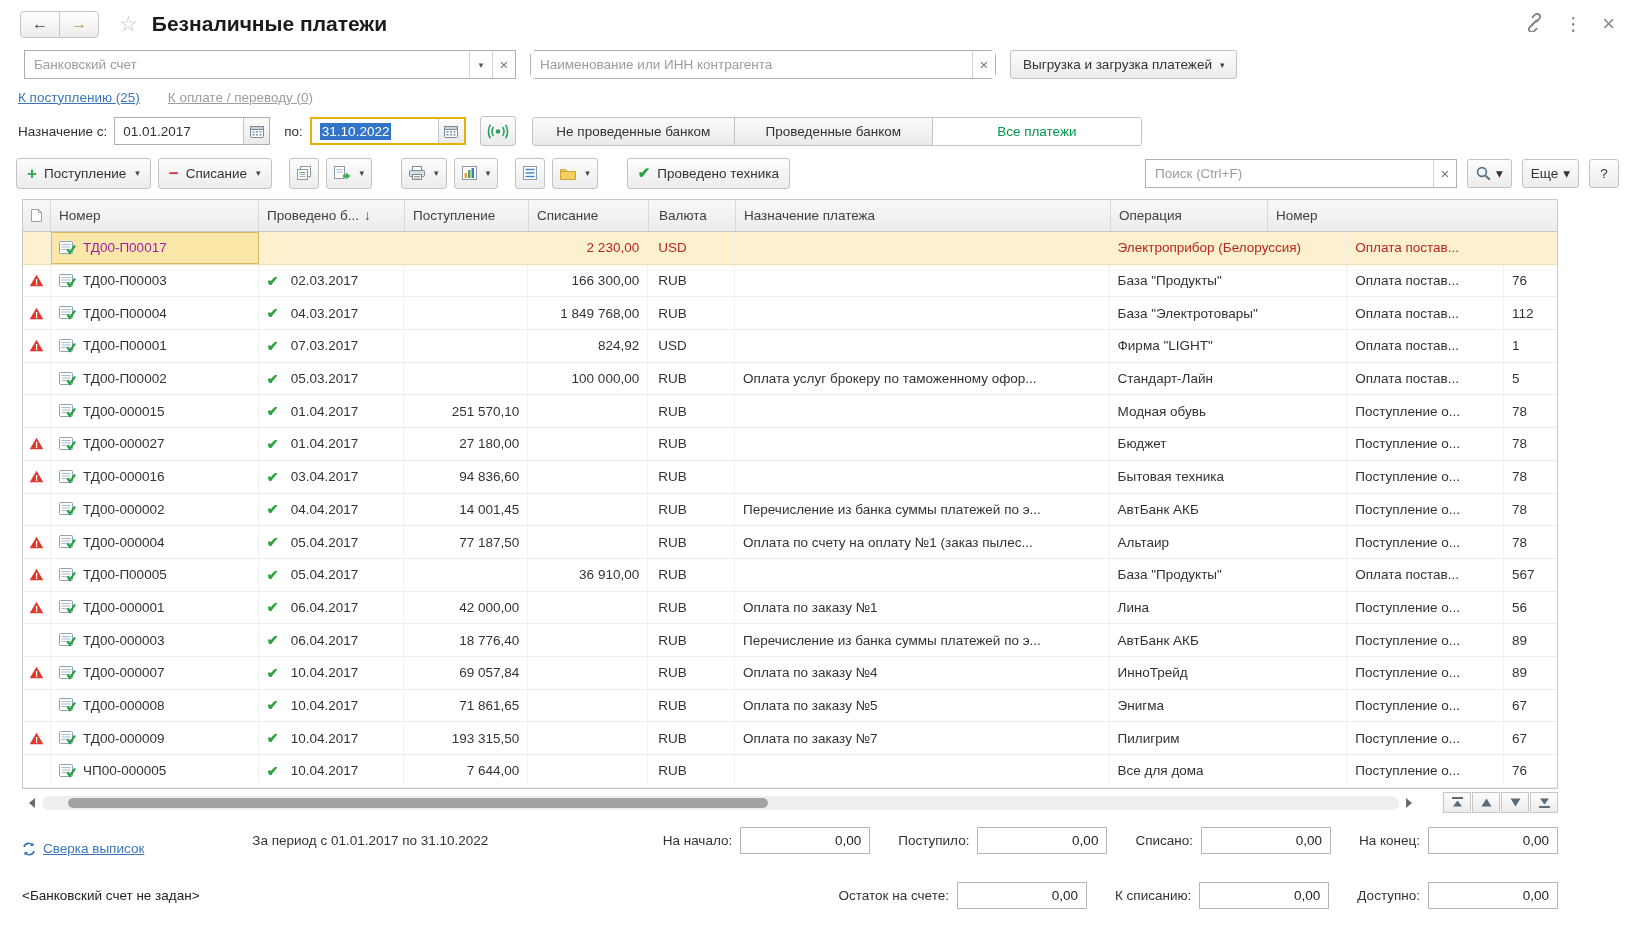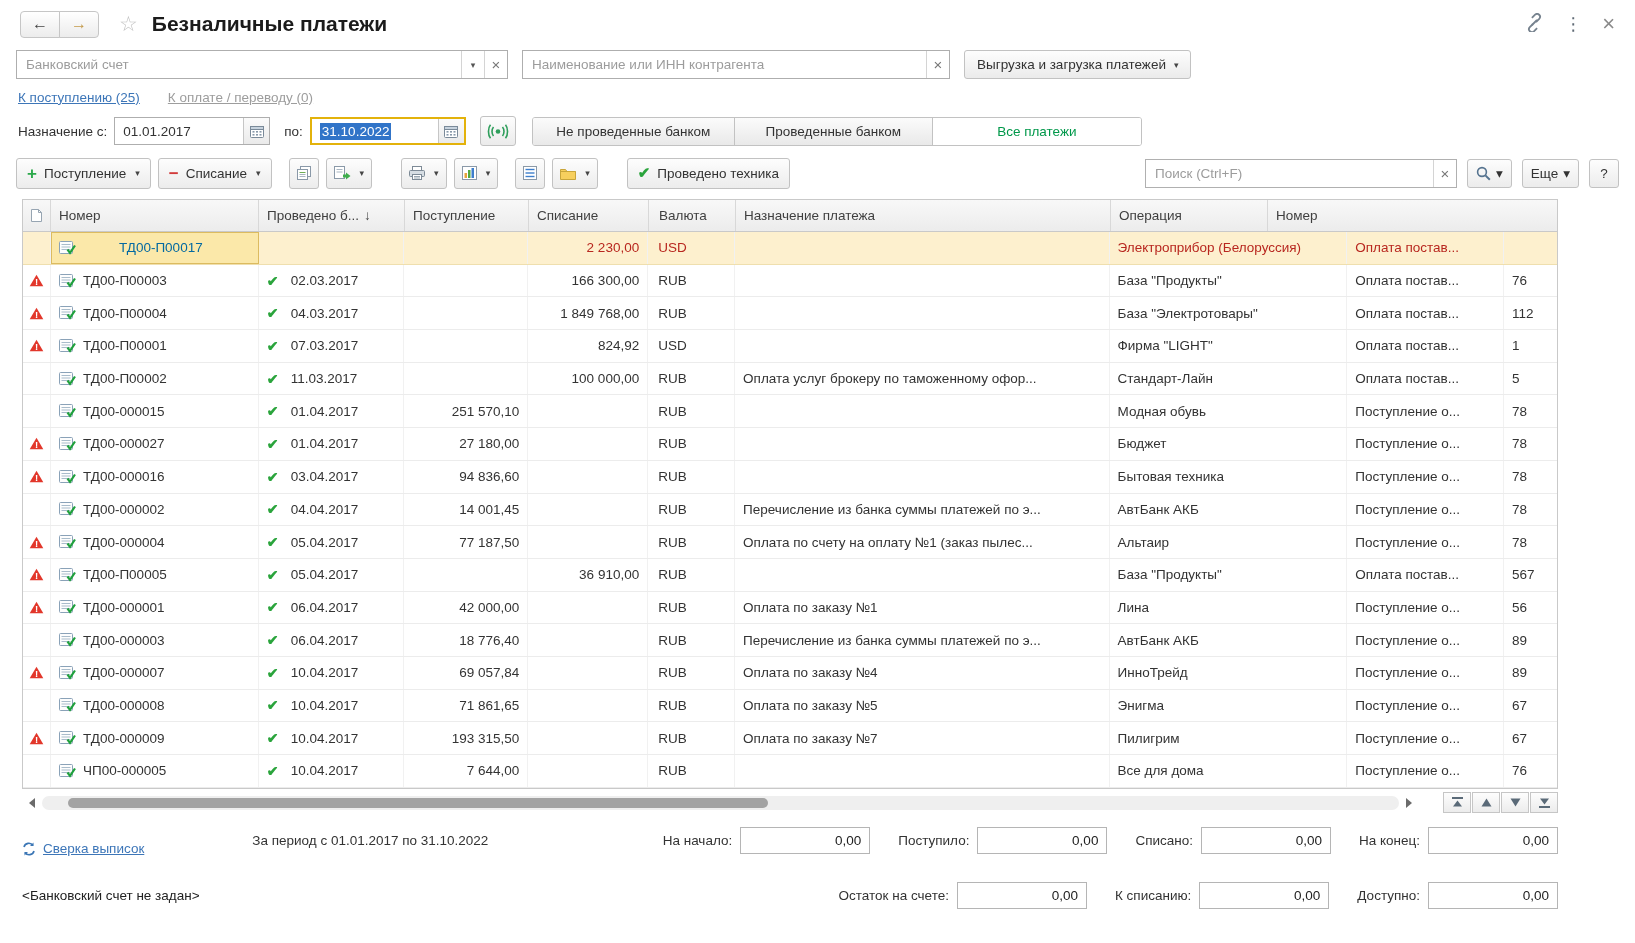--- a/index.html
+++ b/index.html
@@ -14,26 +14,26 @@
     display:flex; align-items:center; justify-content:center; font-size:16px; color:#444; cursor:pointer; }
   .nav-btn.back { border-radius:4px 0 0 4px; }
   .nav-btn.fwd  { border-radius:0 4px 4px 0; margin-left:-1px; color:#c49a4a; }
   .star { margin:0 14px 0 20px; font-size:21px; color:#c3c3c3; }
   .title { font-size:21px; font-weight:bold; color:#1b1b1b; }
   .title-right { margin-left:auto; display:flex; align-items:center; gap:20px; }
   .dots { font-size:18px; color:#5f6a75; line-height:1; }
   .closex { font-size:22px; color:#8a8a8a; line-height:1; }
 
   
-  .filter-row { display:flex; align-items:center; padding:2px 16px 8px 16px; gap:14px; }
+  .filter-row { display:flex; align-items:center; padding:2px 16px 8px 16px; gap:14px;margin-left:8px; }
   .input-combo { display:flex; align-items:stretch; border:1px solid #aeaeae; height:29px; background:#fff; }
   .input-combo input { border:none; outline:none; flex:1; padding:0 9px; font:inherit; color:#333; min-width:0; }
   .input-combo input::placeholder { color:#9c9c9c; }
   .bank { width:492px; }
-  .cpty { width:428px; }
+  .cpty { width:466px;border-radius:6px; }
   .mini-btn { width:23px; display:flex; align-items:center; justify-content:center;
     border-left:1px solid #d4d4d4; color:#555; background:#fff; cursor:pointer; }
   .mini-btn.caret { font-size:9px; }
   .mini-btn.clear { font-size:15px; color:#777; }
   .gbtn { height:29px; border:1px solid #c2c2c2; border-radius:3px; background:linear-gradient(#fdfdfd,#ebebeb);
     display:flex; align-items:center; padding:12px 12px; gap:8px; color:#333; cursor:pointer; white-space:nowrap; }
   .gbtn .caret-g { font-size:9px; color:#444; }
 
   
   .links-row { display:flex; gap:28px; padding:2px 18px 8px 18px; height:26px; align-items:center; }
@@ -96,21 +96,21 @@
   .w-writeoff { width:120px; }
   .w-currency { width:87px; padding-left:10px; }
   .w-purpose { width:375px; }
   .w-cpty { width:238px; }
   .w-oper { width:157px; }
   .w-docnum { width:53px; }
   .chk { width:24px; color:#2aa43c; font-weight:bold; font-size:14px; flex:none; }
   .trow.hl { background:#fdf0ce; border-bottom-color:#efdfae; }
   .trow.hl .w-number { background:#fbe8a9; outline:1px solid #dcbb60; outline-offset:-1px; }
   .trow.red .c span { color:#b8271f; }
-  .trow.red .w-number span { color:#0369a1;margin-left:36px; }
+  .trow.red .w-number span { color:#a21caf; }
 
   
   .hscroll { margin:3px 0 0 22px; width:1536px; height:22px; display:flex; align-items:center; }
   .sb-arrow { width:20px; height:18px; display:flex; align-items:center; justify-content:center; cursor:pointer; }
   .sb-track { width:1360px; height:14px; background:#efefef; border-radius:7px; position:relative; }
   .sb-thumb { position:absolute; left:26px; top:2px; width:700px; height:10px; background:#a3a3a3; border-radius:5px; cursor:grab; }
   .sb-gap { width:24px; }
   .nav-cluster { display:flex; gap:1px; }
   .ncbtn { width:28px; height:21px; border:1px solid #c6c6c6; background:linear-gradient(#fdfdfd,#ececec);
     display:flex; align-items:center; justify-content:center; cursor:pointer; }
@@ -514,21 +514,21 @@
               <rect x="0.5" y="0.5" width="13" height="12" rx="1" fill="#fdfdfd" stroke="#8aa2b8"></rect>
               <line x1="2.5" y1="3.5" x2="11.5" y2="3.5" stroke="#a9bccb"></line>
               <line x1="2.5" y1="6" x2="11.5" y2="6" stroke="#a9bccb"></line>
               <line x1="2.5" y1="8.5" x2="11.5" y2="8.5" stroke="#a9bccb"></line>
               <path d="M8.5 8.5 L11 11.8 L16 4.5" fill="none" stroke="#1fa03c" stroke-width="2.2"></path>
             </svg>
             <span>ТД00-П00002</span>
           </div>
           <div class="c w-date">
             <span class="chk">✔</span>
-            <span>11.03.2017</span>
+            <span>05.03.2017</span>
           </div>
           <div class="c w-receipt c-num"></div>
           <div class="c w-writeoff c-num">
             <span>100 000,00</span>
           </div>
           <div class="c w-currency">
             <span>RUB</span>
           </div>
           <div class="c w-purpose">
             <span>Оплата услуг брокеру по таможенному офор...</span>

